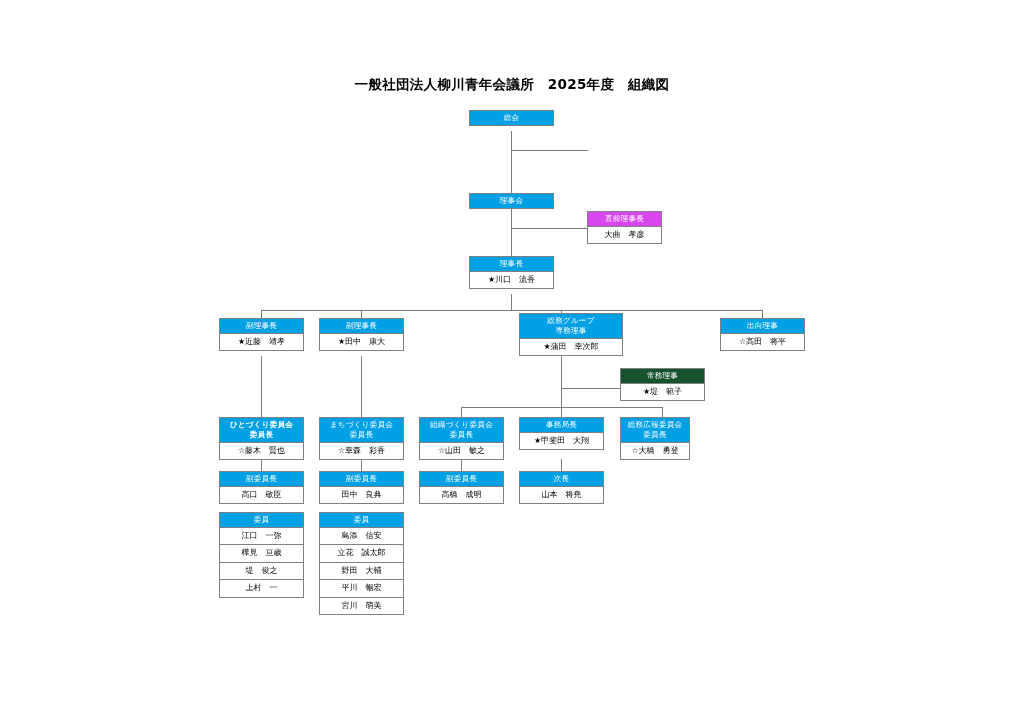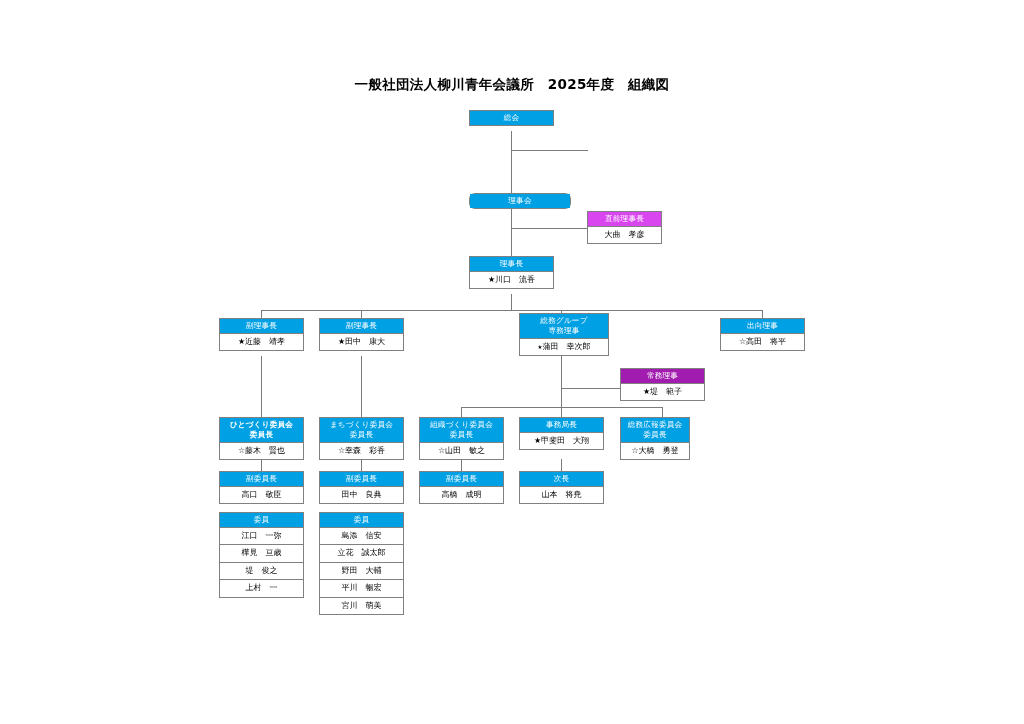--- a/index.html
+++ b/index.html
@@ -131,21 +131,21 @@
   <div class="ln v" style="left: 261px; top: 459px; height: 12px; background: rgb(123, 123, 123);"></div>
   <div class="ln v" style="left: 361px; top: 459px; height: 12px; background: rgb(123, 123, 123);"></div>
   <div class="ln v" style="left: 461px; top: 459px; height: 12px; background: rgb(123, 123, 123);"></div>
   <div class="ln v" style="left: 561px; top: 459px; height: 12px; background: rgb(123, 123, 123);"></div>
 
   <div class="node" style="left: 469px; top: 110px; width: 85px; border-color: rgb(128, 128, 128);">
     <div class="hdr only" style="background: rgb(0, 160, 228); color: rgb(255, 255, 255);">総会</div>
   </div>
 
 
-  <div class="node" style="left: 469px; top: 193px; width: 102px; border-color: rgb(128, 128, 128); border-radius: 6px;">
+  <div class="node" style="left: 469px; top: 193px; width: 85px; border-color: rgb(128, 128, 128);">
     <div class="hdr only" style="background: rgb(0, 160, 228); color: rgb(255, 255, 255);">理事会</div>
   </div>
 
   <div class="node" style="left: 587px; top: 211px; width: 75px; border-color: rgb(128, 128, 128);">
     <div class="hdr" style="background: #d946ef; color: rgb(255, 255, 255);">直前理事長</div>
     <div class="cell">大曲　孝彦</div>
   </div>
 
   <div class="node" style="left: 469px; top: 256px; width: 85px; border-color: rgb(128, 128, 128);">
     <div class="hdr" style="background: rgb(0, 160, 228); color: rgb(255, 255, 255);">理事長</div>
@@ -155,33 +155,33 @@
   <div class="node" style="left: 219px; top: 318px; width: 85px; border-color: rgb(128, 128, 128);">
     <div class="hdr" style="background: rgb(0, 160, 228); color: rgb(255, 255, 255);">副理事長</div>
     <div class="cell">★近藤　靖孝</div>
   </div>
 
   <div class="node" style="left: 319px; top: 318px; width: 85px; border-color: rgb(128, 128, 128);">
     <div class="hdr" style="background: rgb(0, 160, 228); color: rgb(255, 255, 255);">副理事長</div>
     <div class="cell">★田中　康大</div>
   </div>
 
-  <div class="node" style="left: 519px; top: 313px; width: 90px; border-color: rgb(128, 128, 128); font-family: Liberation Mono, monospace;">
+  <div class="node" style="left: 519px; top: 313px; width: 104px; border-color: rgb(128, 128, 128);">
     <div class="hdr" style="background: rgb(0, 160, 228); color: rgb(255, 255, 255);">総務グループ
 専務理事</div>
     <div class="cell">★蒲田　幸次郎</div>
   </div>
 
   <div class="node" style="left: 720px; top: 318px; width: 85px; border-color: rgb(128, 128, 128);">
     <div class="hdr" style="background: rgb(0, 160, 228); color: rgb(255, 255, 255);">出向理事</div>
     <div class="cell">☆高田　将平</div>
   </div>
 
   <div class="node" style="left: 620px; top: 368px; width: 85px; border-color: rgb(128, 128, 128);">
-    <div class="hdr" style="background: #a21caf; color: rgb(255, 255, 255);">常務理事</div>
+    <div class="hdr" style="background: #14532d; color: rgb(255, 255, 255);">常務理事</div>
     <div class="cell">★堤　範子</div>
   </div>
 
   <div class="node" style="left: 219px; top: 417px; width: 85px; border-color: rgb(128, 128, 128);">
     <div class="hdr" style="background: rgb(0, 160, 228); color: rgb(255, 255, 255); font-weight: bold;">ひとづくり委員会
 委員長</div>
     <div class="cell">☆藤木　賢也</div>
   </div>
 
   <div class="node" style="left: 219px; top: 471px; width: 85px; border-color: rgb(128, 128, 128);">

